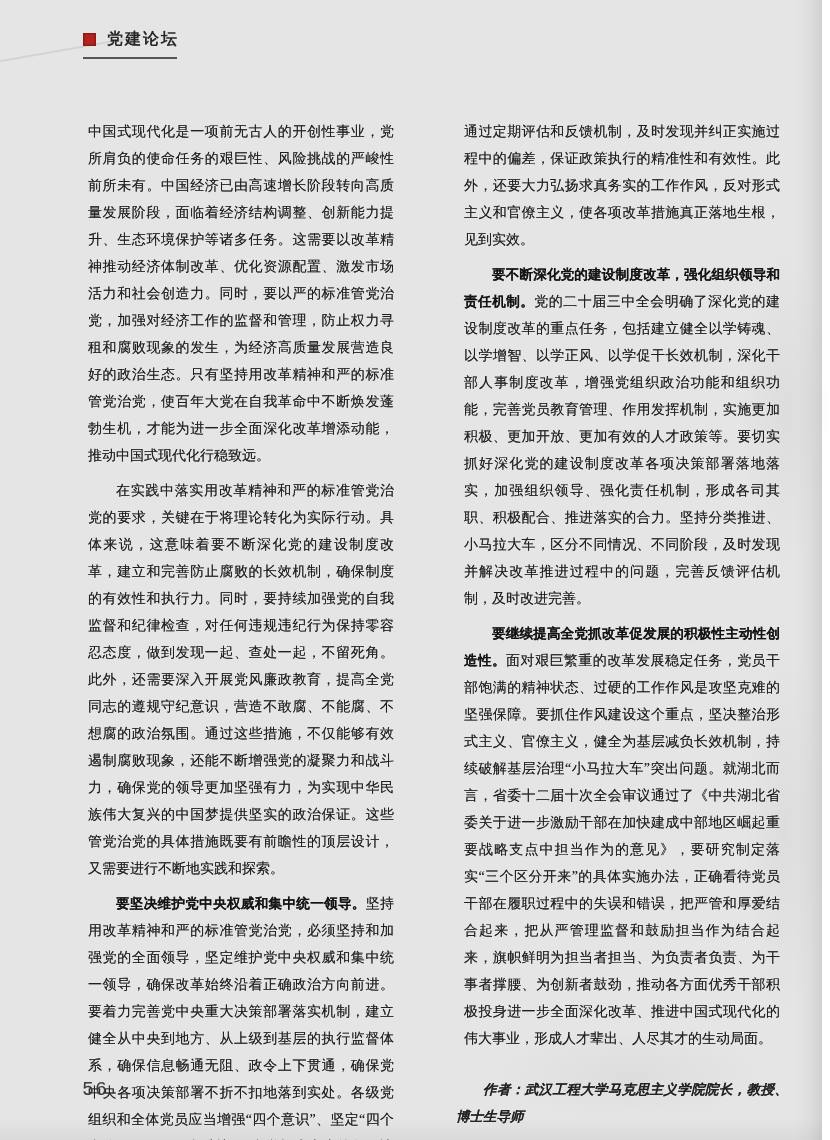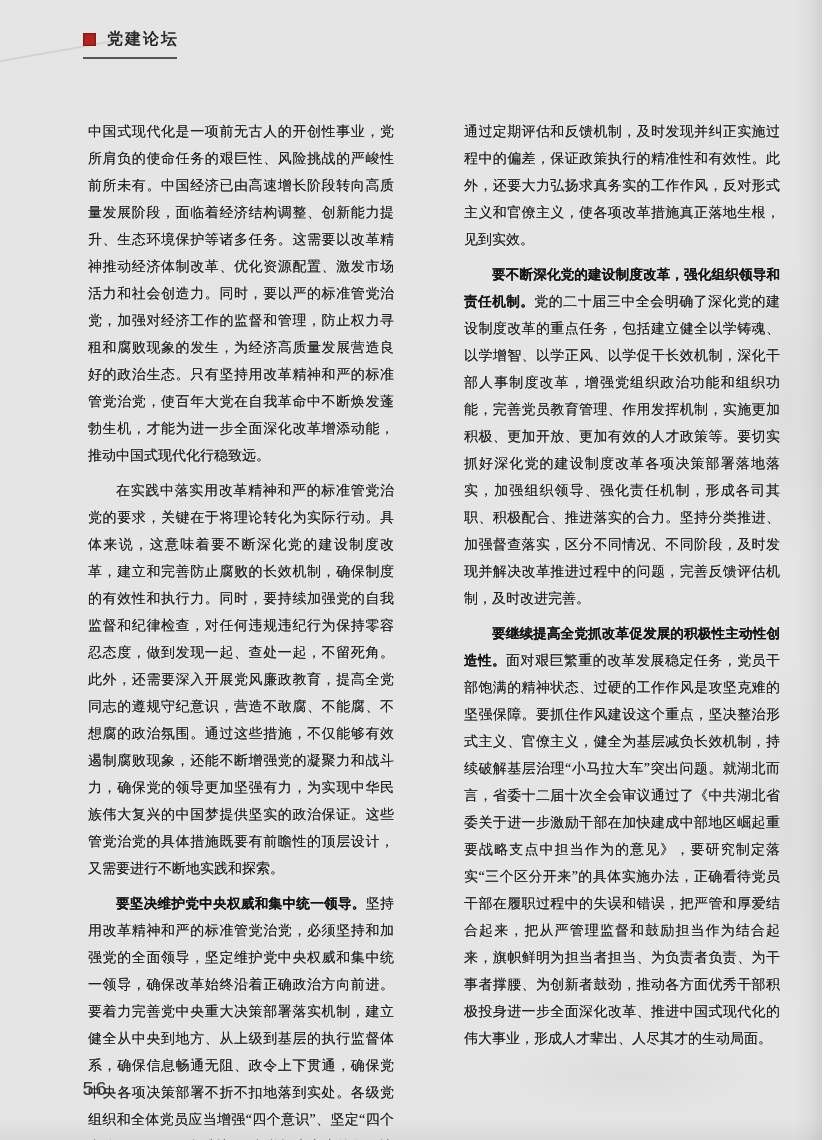--- a/index.html
+++ b/index.html
@@ -99,21 +99,22 @@
   <div class="header-rule"></div>
 
   <div class="col col-left" id="col-left">
       <p class="para"><span>中国式现代化是一项前无古人的开创性事业，党所肩负的使命任务的艰巨性、风险挑战的严峻性前所未有。中国经济已由高速增长阶段转向高质量发展阶段，面临着经济结构调整、创新能力提升、生态环境保护等诸多任务。这需要以改革精神推动经济体制改革、优化资源配置、激发市场活力和社会创造力。同时，要以严的标准管党治党，加强对经济工作的监督和管理，防止权力寻租和腐败现象的发生，为经济高质量发展营造良好的政治生态。只有坚持用改革精神和严的标准管党治党，使百年大党在自我革命中不断焕发蓬勃生机，才能为进一步全面深化改革增添动能，推动中国式现代化行稳致远。</span></p>
       <p class="para indent"><span>在实践中落实用改革精神和严的标准管党治党的要求，关键在于将理论转化为实际行动。具体来说，这意味着要不断深化党的建设制度改革，建立和完善防止腐败的长效机制，确保制度的有效性和执行力。同时，要持续加强党的自我监督和纪律检查，对任何违规违纪行为保持零容忍态度，做到发现一起、查处一起，不留死角。此外，还需要深入开展党风廉政教育，提高全党同志的遵规守纪意识，营造不敢腐、不能腐、不想腐的政治氛围。通过这些措施，不仅能够有效遏制腐败现象，还能不断增强党的凝聚力和战斗力，确保党的领导更加坚强有力，为实现中华民族伟大复兴的中国梦提供坚实的政治保证。这些管党治党的具体措施既要有前瞻性的顶层设计，又需要进行不断地实践和探索。</span></p>
       <p class="para indent"><b class="lead">要坚决维护党中央权威和集中统一领导。</b><span>坚持用改革精神和严的标准管党治党，必须坚持和加强党的全面领导，坚定维护党中央权威和集中统一领导，确保改革始终沿着正确政治方向前进。要着力完善党中央重大决策部署落实机制，建立健全从中央到地方、从上级到基层的执行监督体系，确保信息畅通无阻、政令上下贯通，确保党中央各项决策部署不折不扣地落到实处。各级党组织和全体党员应当增强“四个意识”、坚定“四个自信”、做到“两个维护”，自觉把党中央的各项决策转化为实际行动，确保不折不扣地贯彻落实到位。同时，</span></p>
     </div>
 
   <div class="col col-right" id="col-right">
     <p class="para"><span>通过定期评估和反馈机制，及时发现并纠正实施过程中的偏差，保证政策执行的精准性和有效性。此外，还要大力弘扬求真务实的工作作风，反对形式主义和官僚主义，使各项改革措施真正落地生根，见到实效。</span></p>
-      <p class="para indent"><b class="lead">要不断深化党的建设制度改革，强化组织领导和责任机制。</b><span>党的二十届三中全会明确了深化党的建设制度改革的重点任务，包括建立健全以学铸魂、以学增智、以学正风、以学促干长效机制，深化干部人事制度改革，增强党组织政治功能和组织功能，完善党员教育管理、作用发挥机制，实施更加积极、更加开放、更加有效的人才政策等。要切实抓好深化党的建设制度改革各项决策部署落地落实，加强组织领导、强化责任机制，形成各司其职、积极配合、推进落实的合力。坚持分类推进、加强督查落实，区分不同情况、不同阶段，及时发现并解决改革推进过程中的问题，完善反馈评估机制，及时改进完善。</span></p>
+      <p class="para indent"><b class="lead">要不断深化党的建设制度改革，强化组织领导和责任机制。</b><span>党的二十届三中全会明确了深化党的建设制度改革的重点任务，包括建立健全以学铸魂、以学增智、以学正风、以学促干长效机制，深化干部人事制度改革，增强党组织政治功能和组织功能，完善党员教育管理、作用发挥机制，实施更加积极、更加开放、更加有效的人才政策等。要切实抓好深化党的建设制度改革各项决策部署落地落实，加强组织领导、强化责任机制，形成各司其职、积极配合、推进落实的合力。坚持分类推进、小马拉大车，区分不同情况、不同阶段，及时发现并解决改革推进过程中的问题，完善反馈评估机制，及时改进完善。</span></p>
       <p class="para indent"><b class="lead">要继续提高全党抓改革促发展的积极性主动性创造性。</b><span>面对艰巨繁重的改革发展稳定任务，党员干部饱满的精神状态、过硬的工作作风是攻坚克难的坚强保障。要抓住作风建设这个重点，坚决整治形式主义、官僚主义，健全为基层减负长效机制，持续破解基层治理“小马拉大车”突出问题。就湖北而言，省委十二届十次全会审议通过了《中共湖北省委关于进一步激励干部在加快建成中部地区崛起重要战略支点中担当作为的意见》，要研究制定落实“三个区分开来”的具体实施办法，正确看待党员干部在履职过程中的失误和错误，把严管和厚爱结合起来，把从严管理监督和鼓励担当作为结合起来，旗帜鲜明为担当者担当、为负责者负责、为干事者撑腰、为创新者鼓劲，推动各方面优秀干部积极投身进一步全面深化改革、推进中国式现代化的伟大事业，形成人才辈出、人尽其才的生动局面。</span></p>
+      <p class="author">作者：武汉工程大学马克思主义学院院长，教授、博士生导师</p>
   </div>
 
   <div class="page-number">56</div>
 
   <div class="scan-edge-right"></div>
   <div class="scan-edge-bottom"></div>
 </div>
 
 </body></html>

